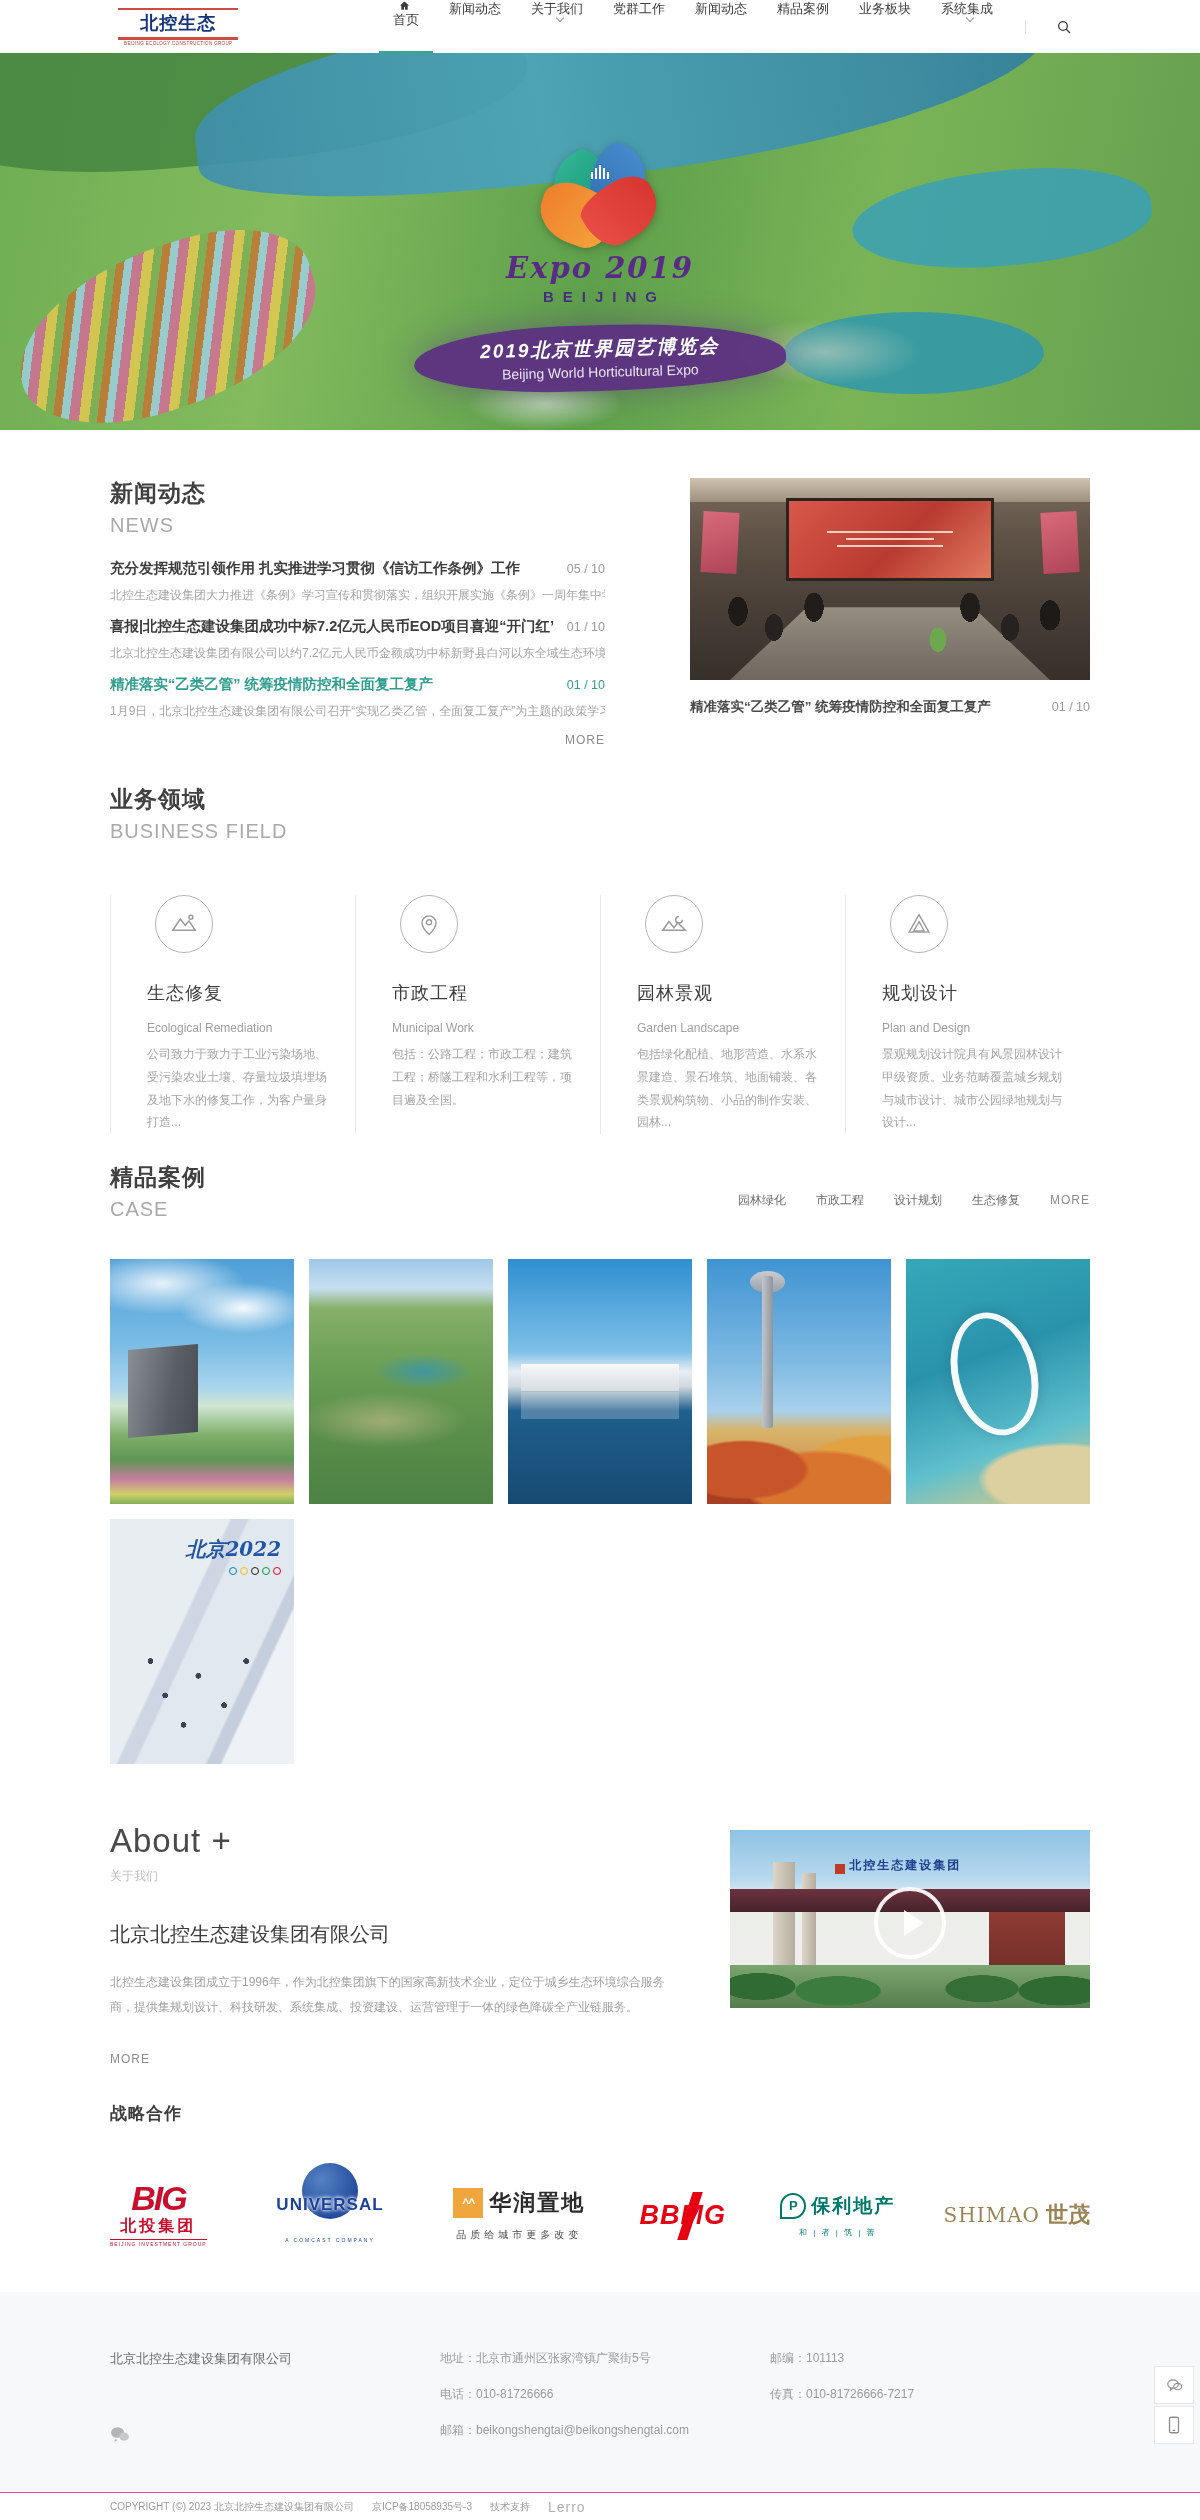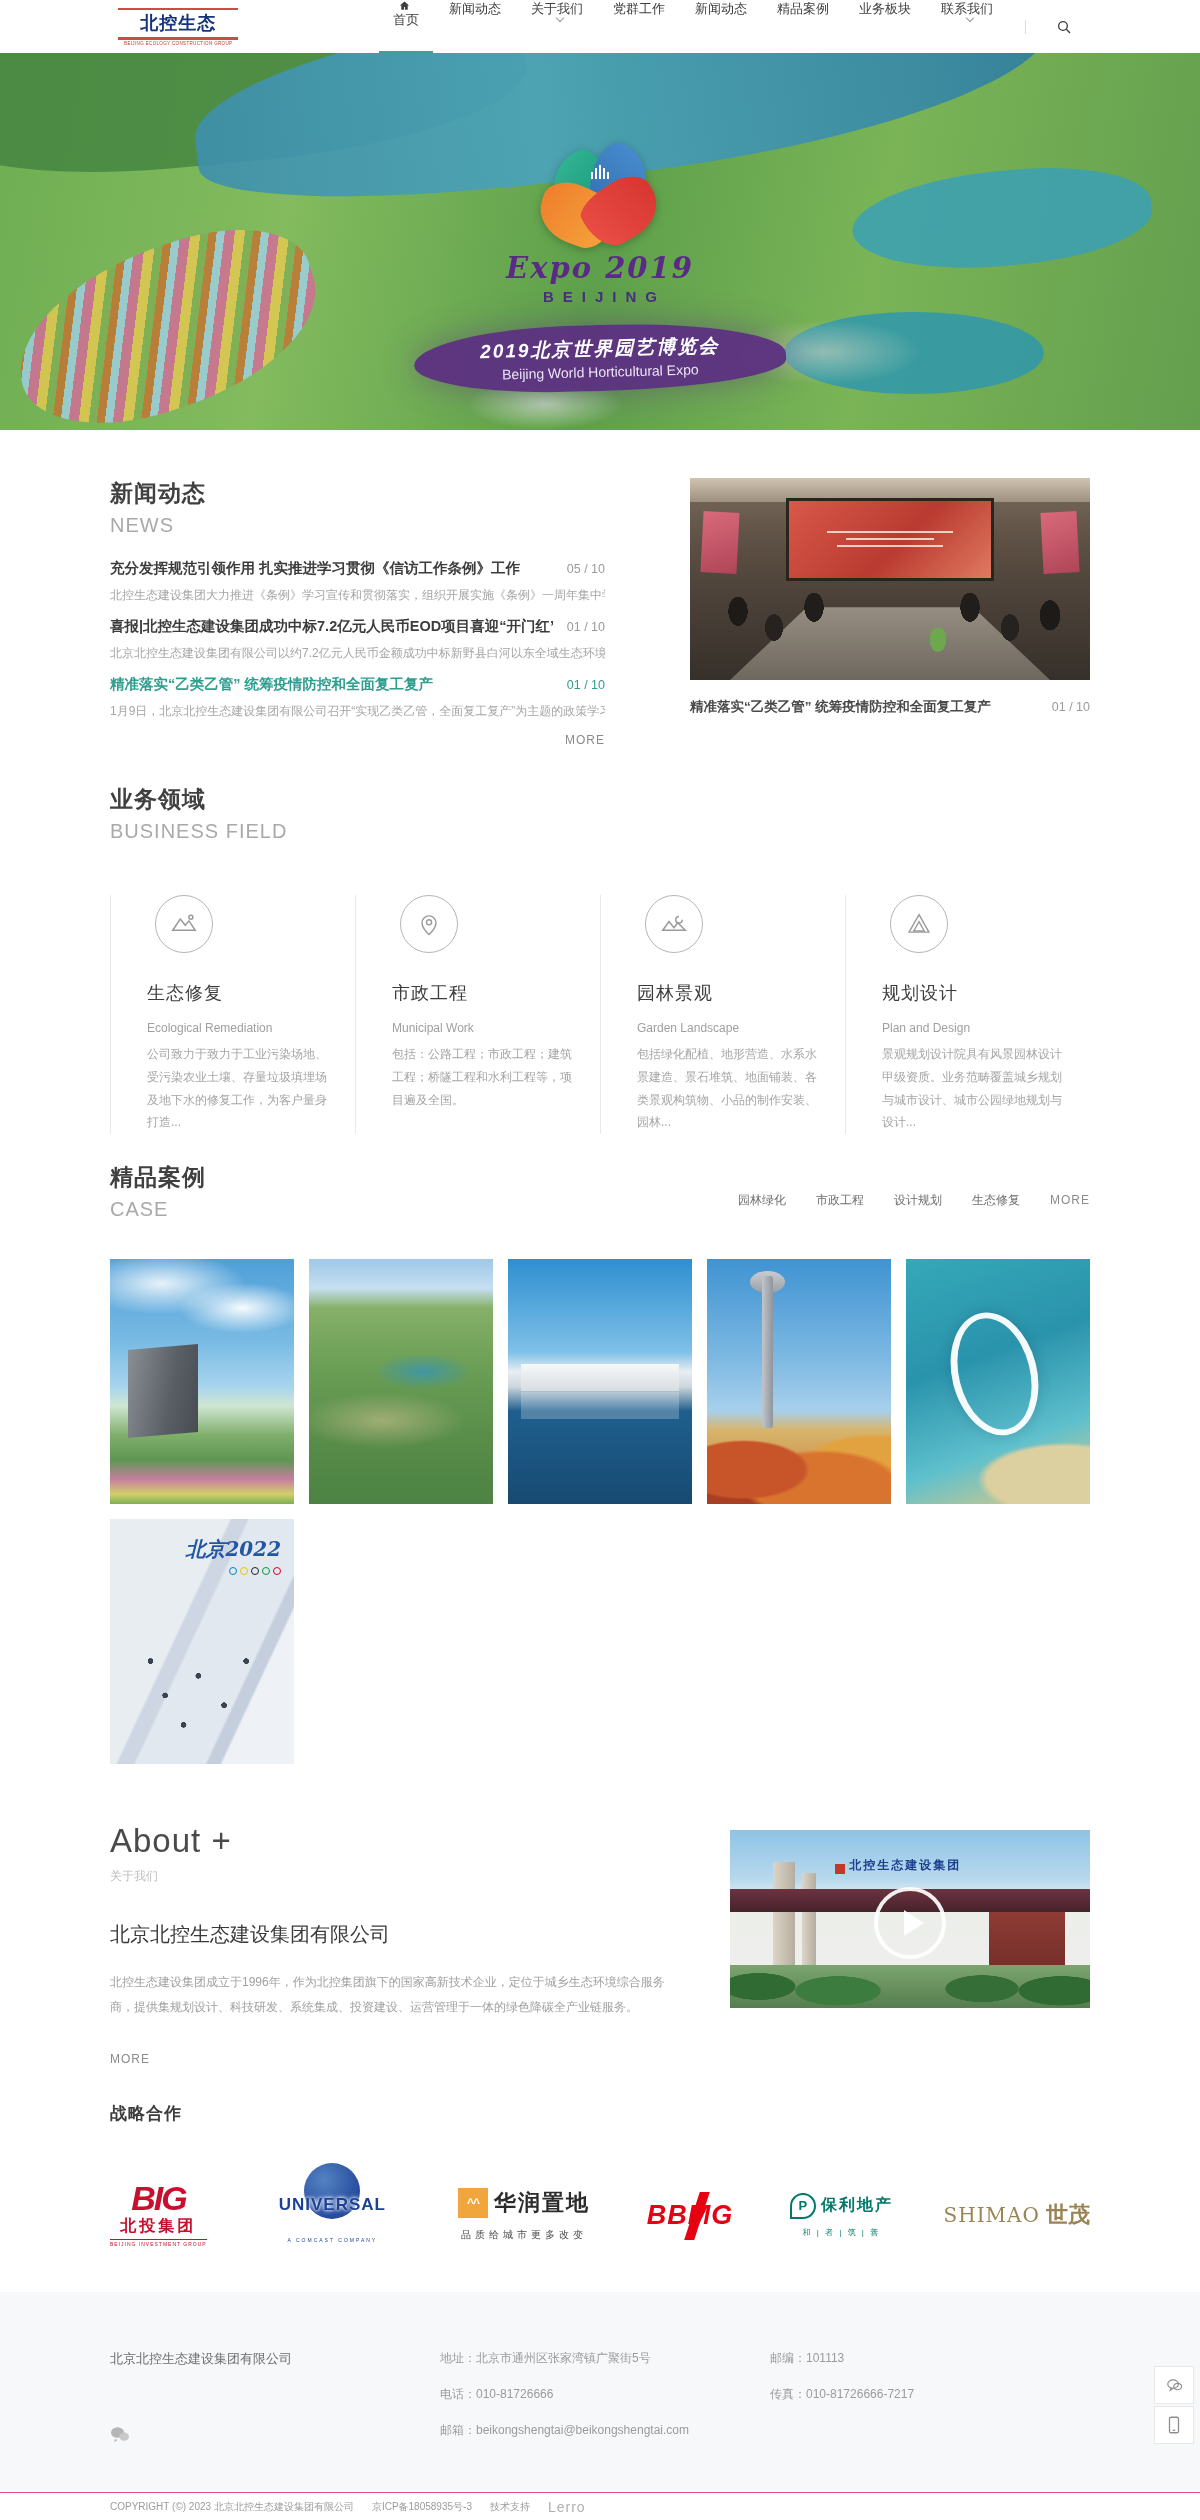--- a/index.html
+++ b/index.html
@@ -215,21 +215,21 @@
                   display:flex; align-items:center; justify-content:center; letter-spacing:-1px; }
   .p-huarun-cn { font-size:22px; font-weight:bold; color:#2b2b2b; letter-spacing:2px; }
   .p-huarun-slogan { font-size:10px; color:#4a4a4a; letter-spacing:4px; margin-top:10px; }
   .p-bbmg { position:relative; padding:0 6px; }
   .p-bbmg-slash { position:absolute; left:50%; top:-8px; width:10px; height:48px; background:#e60012;
                   transform:translateX(2px) skewX(-18deg); }
   .p-bbmg-text { position:relative; font-size:27px; font-weight:900; font-style:italic; color:#e60012; letter-spacing:1px; }
   .p-poly-top { display:flex; align-items:center; gap:5px; justify-content:center; }
   .p-poly-ico { width:26px; height:26px; border:2.5px solid #00796b; border-radius:50% 50% 50% 0;
                 color:#00796b; font-weight:bold; font-size:13px; display:flex; align-items:center; justify-content:center; }
-  .p-poly-cn { font-size:16px; font-weight:bold; color:#00796b; letter-spacing:2px; }
+  .p-poly-cn { font-size:19px; font-weight:bold; color:#00796b; letter-spacing:2px; }
   .p-poly-sub { font-size:8px; color:#00796b; letter-spacing:2px; margin-top:8px; }
   .p-shimao { display:flex; align-items:center; gap:6px; }
   .p-shimao-en { font-family:"DejaVu Serif", serif; font-size:20px; color:#9a8455; letter-spacing:1px; }
   .p-shimao-cn { font-size:22px; font-weight:bold; color:#9a8455; }
 
   
   .footer { height:200px; background:#f7f8fa; padding:58px 0 0; }
   .footer-grid { display:flex; }
   .f-col1 { width:330px; }
   .f-company { font-size:13px; color:#6e6e6e; }
@@ -276,21 +276,21 @@
     <div class="nav-item">
       <span>新闻动态</span>
     </div>
     <div class="nav-item">
       <span>精品案例</span>
     </div>
     <div class="nav-item">
       <span>业务板块</span>
     </div>
     <div class="nav-item">
-      <span>联系我们</span>
+      <span>系统集成</span>
       <i class="caret"></i>
     </div>
     <span class="nav-sep"></span>
     <div class="search-btn">
       <svg width="16" height="16" viewBox="0 0 24 24" fill="none" stroke="#3c3c3c" stroke-width="2">
         <circle cx="10.5" cy="10.5" r="6.5"></circle>
           <line x1="15.5" y1="15.5" x2="21" y2="21"></line>
         </svg>
     </div>
   </nav>

